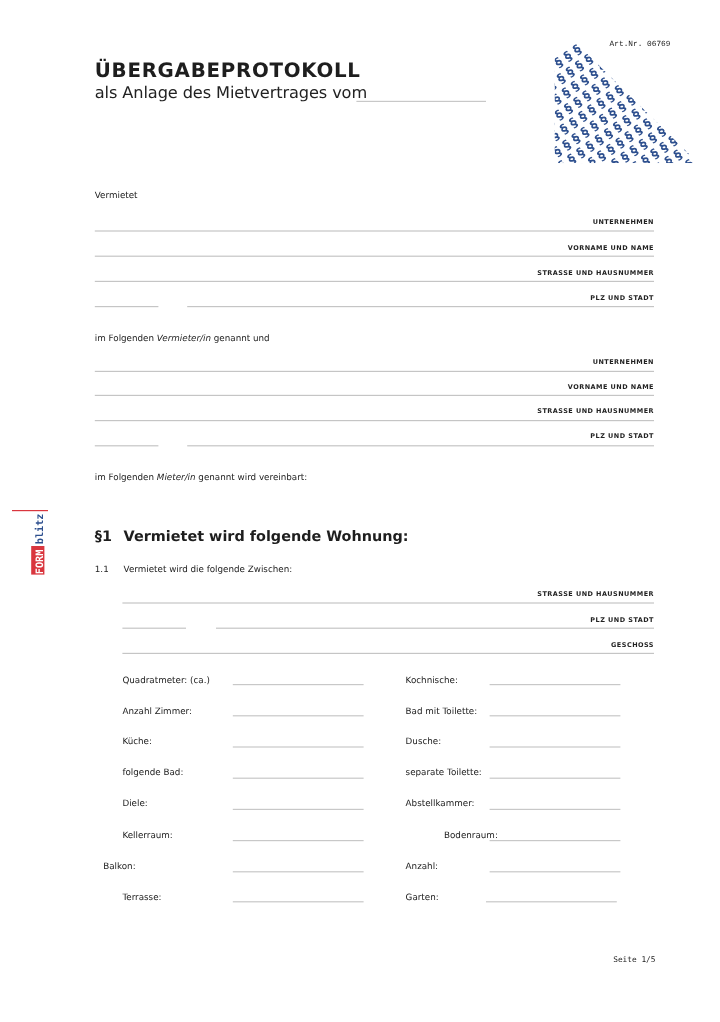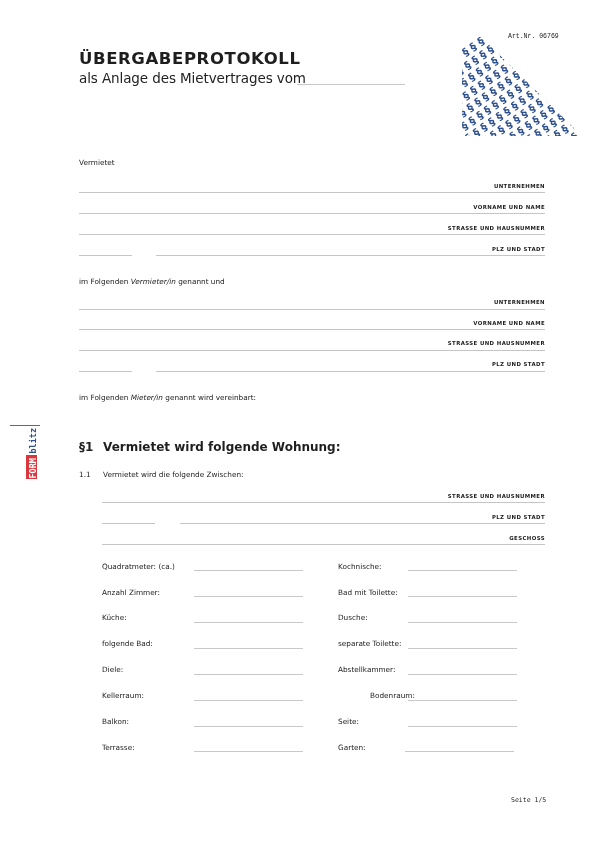--- a/index.html
+++ b/index.html
@@ -112,35 +112,35 @@
 <div class="abs fieldlabel" style="left:102px; top:588px;">Anzahl Zimmer:</div>
 <div class="abs fieldline" style="left:194px; top:596px; width:109px;"></div>
 <div class="abs fieldlabel" style="left:102px; top:613px;">Küche:</div>
 <div class="abs fieldline" style="left:194px; top:622px; width:109px;"></div>
 <div class="abs fieldlabel" style="left:102px; top:639px;">folgende Bad:</div>
 <div class="abs fieldline" style="left:194px; top:648px; width:109px;"></div>
 <div class="abs fieldlabel" style="left:102px; top:665px;">Diele:</div>
 <div class="abs fieldline" style="left:194px; top:674px; width:109px;"></div>
 <div class="abs fieldlabel" style="left:102px; top:691px;">Kellerraum:</div>
 <div class="abs fieldline" style="left:194px; top:700px; width:109px;"></div>
-<div class="abs fieldlabel" style="left:102px; top:717px;">Balkon:</div>
+<div class="abs fieldlabel" style="left:86px; top:717px;">Balkon:</div>
 <div class="abs fieldline" style="left:194px; top:726px; width:109px;"></div>
 <div class="abs fieldlabel" style="left:102px; top:743px;">Terrasse:</div>
 <div class="abs fieldline" style="left:194px; top:751px; width:109px;"></div>
 
 <div class="abs fieldlabel" style="left:338px; top:562px;">Kochnische:</div>
 <div class="abs fieldline" style="left:408px; top:570px; width:109px;"></div>
 <div class="abs fieldlabel" style="left:338px; top:588px;">Bad mit Toilette:</div>
 <div class="abs fieldline" style="left:408px; top:596px; width:109px;"></div>
 <div class="abs fieldlabel" style="left:338px; top:613px;">Dusche:</div>
 <div class="abs fieldline" style="left:408px; top:622px; width:109px;"></div>
 <div class="abs fieldlabel" style="left:338px; top:639px;">separate Toilette:</div>
 <div class="abs fieldline" style="left:408px; top:648px; width:109px;"></div>
 <div class="abs fieldlabel" style="left:338px; top:665px;">Abstellkammer:</div>
 <div class="abs fieldline" style="left:408px; top:674px; width:109px;"></div>
 <div class="abs fieldlabel" style="left:338px; top:691px;padding-left:32px;">Bodenraum:</div>
 <div class="abs fieldline" style="left:408px; top:700px; width:109px;"></div>
-<div class="abs fieldlabel" style="left:338px; top:717px;">Seite:</div>
+<div class="abs fieldlabel" style="left:338px; top:717px;">Anzahl:</div>
 <div class="abs fieldline" style="left:408px; top:726px; width:109px;"></div>
 <div class="abs fieldlabel" style="left:338px; top:743px;">Garten:</div>
 <div class="abs fieldline" style="left:405px; top:751px; width:109px;"></div>
 
 <div class="abs seite">Seite 1/5</div>
 
 </body></html>

